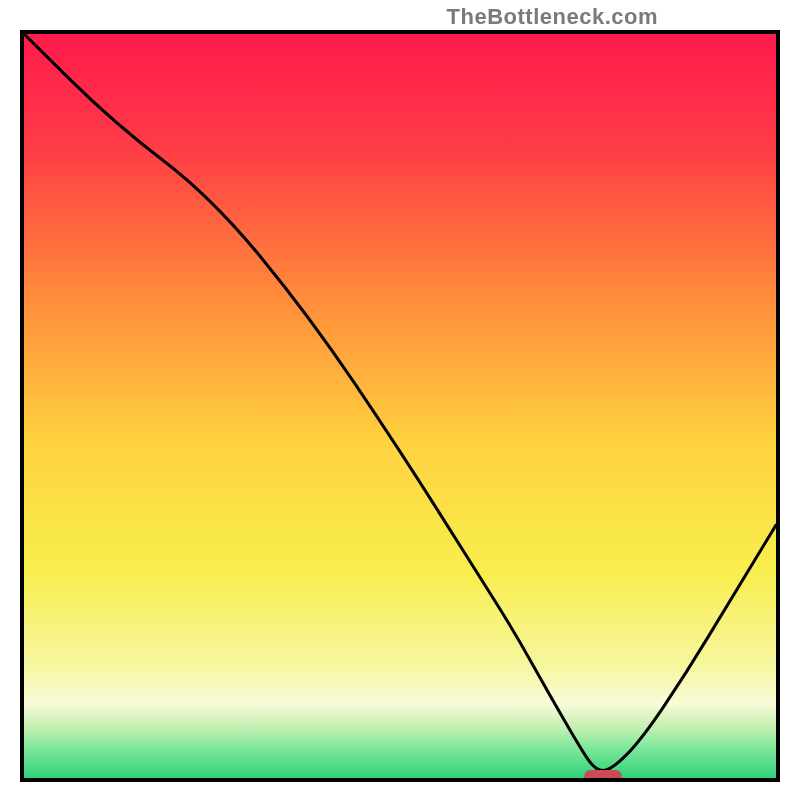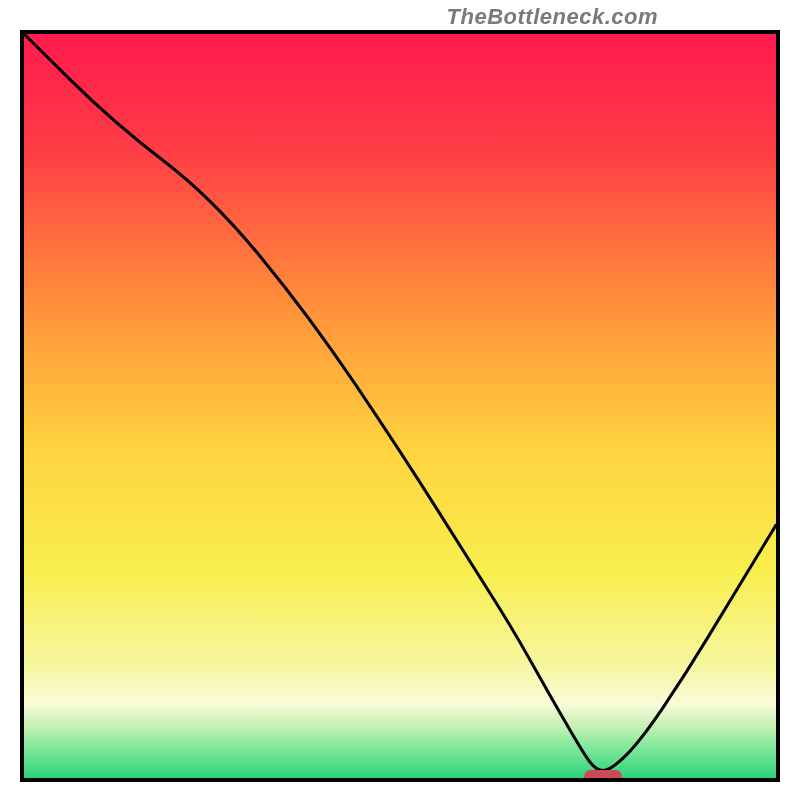--- a/index.html
+++ b/index.html
@@ -8,21 +8,20 @@
     width: 800px;
     height: 800px;
     overflow: hidden;
     background: #ffffff;
     font-family: Arial, Helvetica, sans-serif;
   }
   .container {
     position: relative;
     width: 668px;
     height: 800px;
-    font-style: italic;
   }
   .watermark {
     position: absolute;
     top: 4px;
     right: 10px;
     font-size: 22px;
     font-weight: 600;
     color: #7a7a7a;
     letter-spacing: 0.5px;
     z-index: 5;

